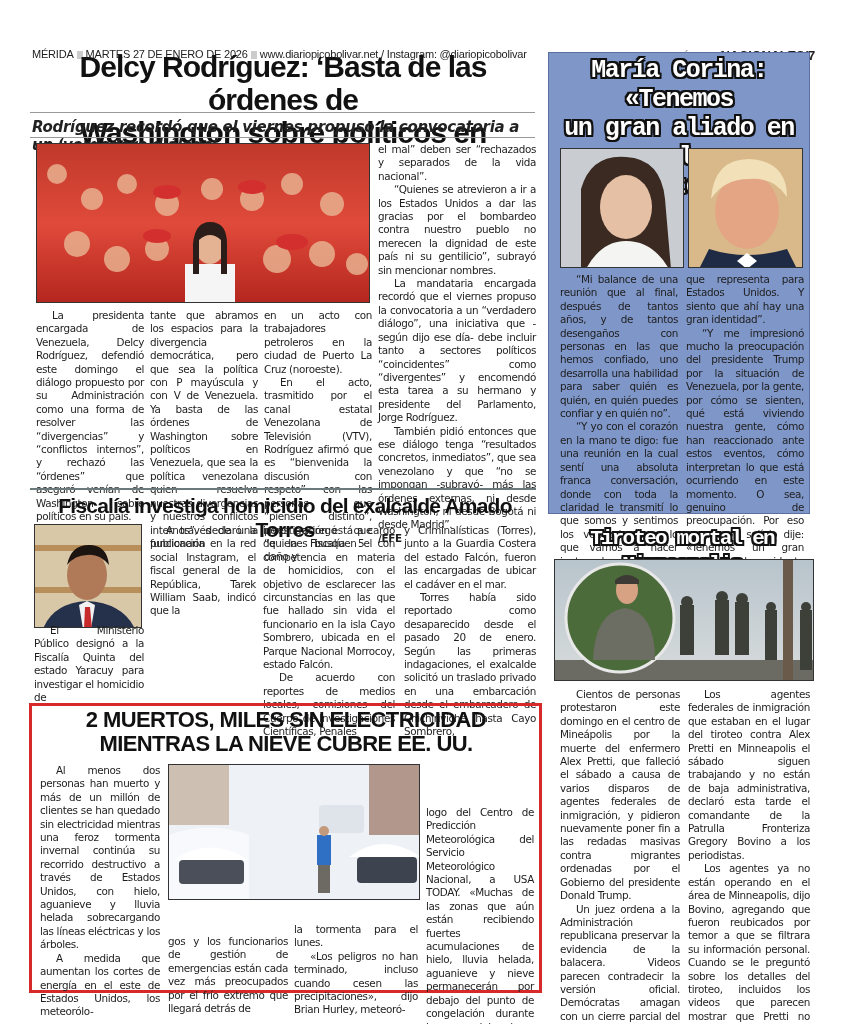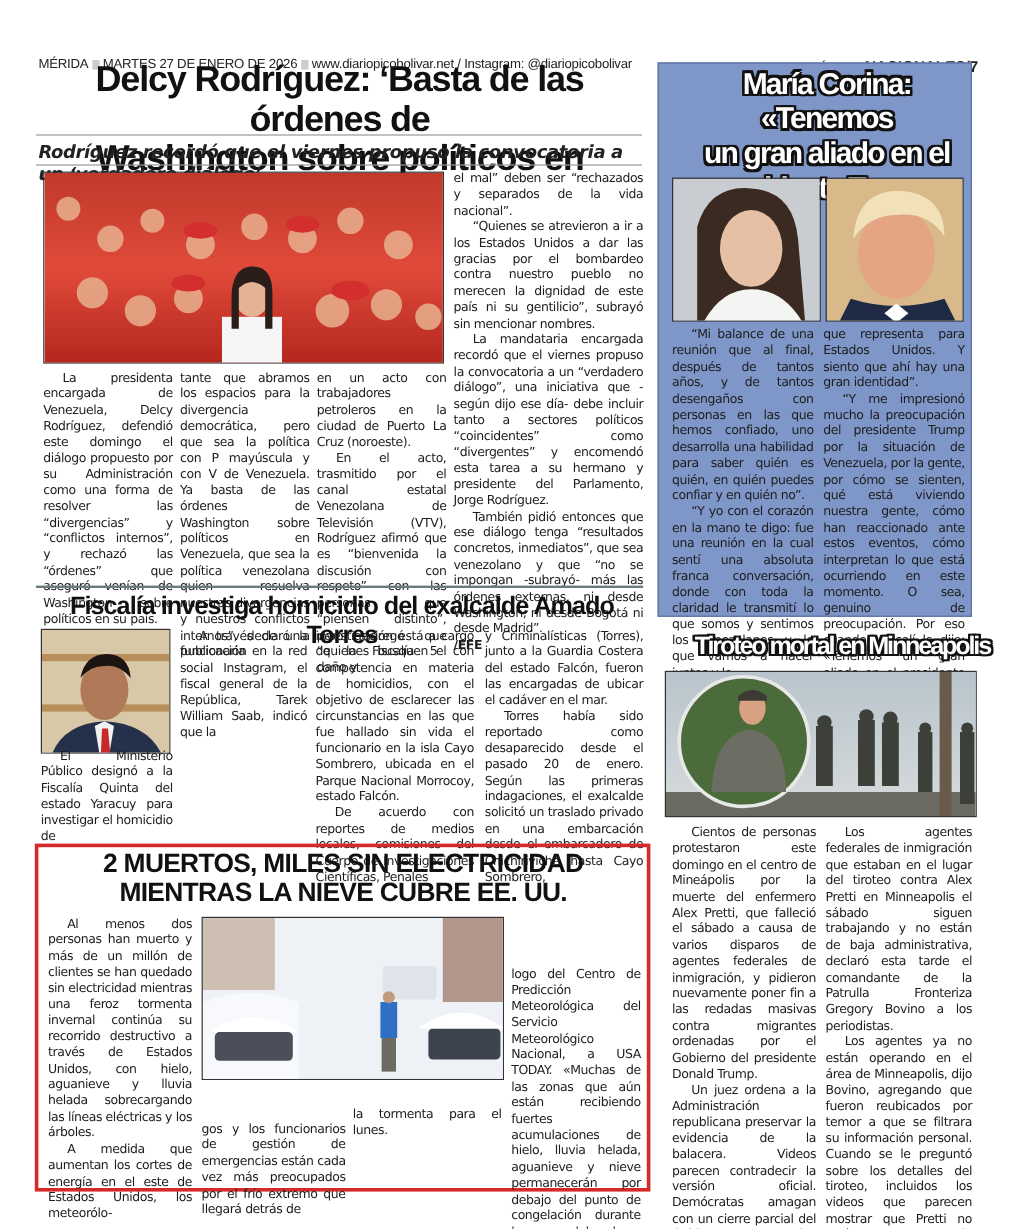--- a/index.html
+++ b/index.html
@@ -9,22 +9,22 @@
   .folio .sep { display: inline-block; width: 6px; height: 8px; background: #ccc; margin: 0 3px; vertical-align: middle; }
   .folio b { font-weight: bold; font-size: 13px; }
   .headline { font-family: "Liberation Sans", sans-serif; font-weight: bold; color: #111; text-align: center; letter-spacing: -1px; transform-origin: left top; }
   .deck { font-family: "DejaVu Sans", sans-serif; font-style: italic; font-weight: bold; font-size: 15px; color: #222; letter-spacing: -0.3px; }
   .rule { background: #6b7a7d; height: 2px; }
   .col { font-family: "DejaVu Sans", sans-serif; font-size: 10.4px; line-height: 13.4px; text-align: justify; color: #1d1d1d; letter-spacing: -0.35px; }
   .col p { text-indent: 16px; }
   .col p.noind { text-indent: 0; }
   .photo { border: 1px solid #333; overflow: hidden; }
   .bluebox { background: #7f96c8; border: 1px solid #5a6f9e; }
-  .outline-title { font-family: Liberation Sans, sans-serif; font-weight: bold; color: #fff; text-align: center; letter-spacing: -1.5px;
-     text-shadow: -2px -2px 0 #111, 2px -2px 0 #111, -2px 2px 0 #111, 2px 2px 0 #111, 0 2px 0 #111, 0 -2px 0 #111, 2px 0 0 #111, -2px 0 0 #111; margin-left: 20px; }
+  .outline-title { font-family: Liberation Mono, monospace; font-weight: bold; color: #fff; text-align: center; letter-spacing: -1.5px;
+     text-shadow: -2px -2px 0 #111, 2px -2px 0 #111, -2px 2px 0 #111, 2px 2px 0 #111, 0 2px 0 #111, 0 -2px 0 #111, 2px 0 0 #111, -2px 0 0 #111; }
   .redbox { border: 3px solid #d62a2a; }
 </style>
 </head>
 <body>
 
 <div class="abs folio" style="left:32px;">
   <span>MÉRIDA</span><span class="sep"></span><span>MARTES 27 DE ENERO DE 2026</span><span class="sep"></span><span>www.diariopicobolivar.net / Instagram: @diariopicobolivar</span>
 </div>
 <div class="abs folio" style="right:28px;">
   <span>PICO BOLÍVAR</span><span class="sep"></span><b>NACIONALES/7</b>
@@ -220,16 +220,17 @@
 </div>
 <div class="abs col" style="left:40px; top:764px; width:120px;">
   <p>Al menos dos personas han muerto y más de un millón de clientes se han quedado sin electricidad mientras una feroz tormenta invernal continúa su recorrido destructivo a través de Estados Unidos, con hielo, aguanieve y lluvia helada sobrecargando las líneas eléctricas y los árboles.</p>
   <p>A medida que aumentan los cortes de energía en el este de Estados Unidos, los meteorólo-</p>
 </div>
 <div class="abs col" style="left:168px; top:915px; width:120px;margin-top:20px;">
   <p class="noind">gos y los funcionarios de gestión de emergencias están cada vez más preocupados por el frío extremo que llegará detrás de</p>
 </div>
 <div class="abs col" style="left:294px; top:890px; width:124px;margin-top:33px;">
   <p class="noind">la tormenta para el lunes.</p>
+  <p>«Los peligros no han terminado, incluso cuando cesen las precipitaciones», dijo Brian Hurley, meteoró-</p>
 </div>
 <div class="abs col" style="left:426px; top:764px; width:108px;margin-top:42px;">
   <p class="noind">logo del Centro de Predicción Meteorológica del Servicio Meteorológico Nacional, a USA TODAY. «Muchas de las zonas que aún están recibiendo fuertes acumulaciones de hielo, lluvia helada, aguanieve y nieve permanecerán por debajo del punto de congelación durante la semana laboral».</p>
 </div>
 
 </body></html>

